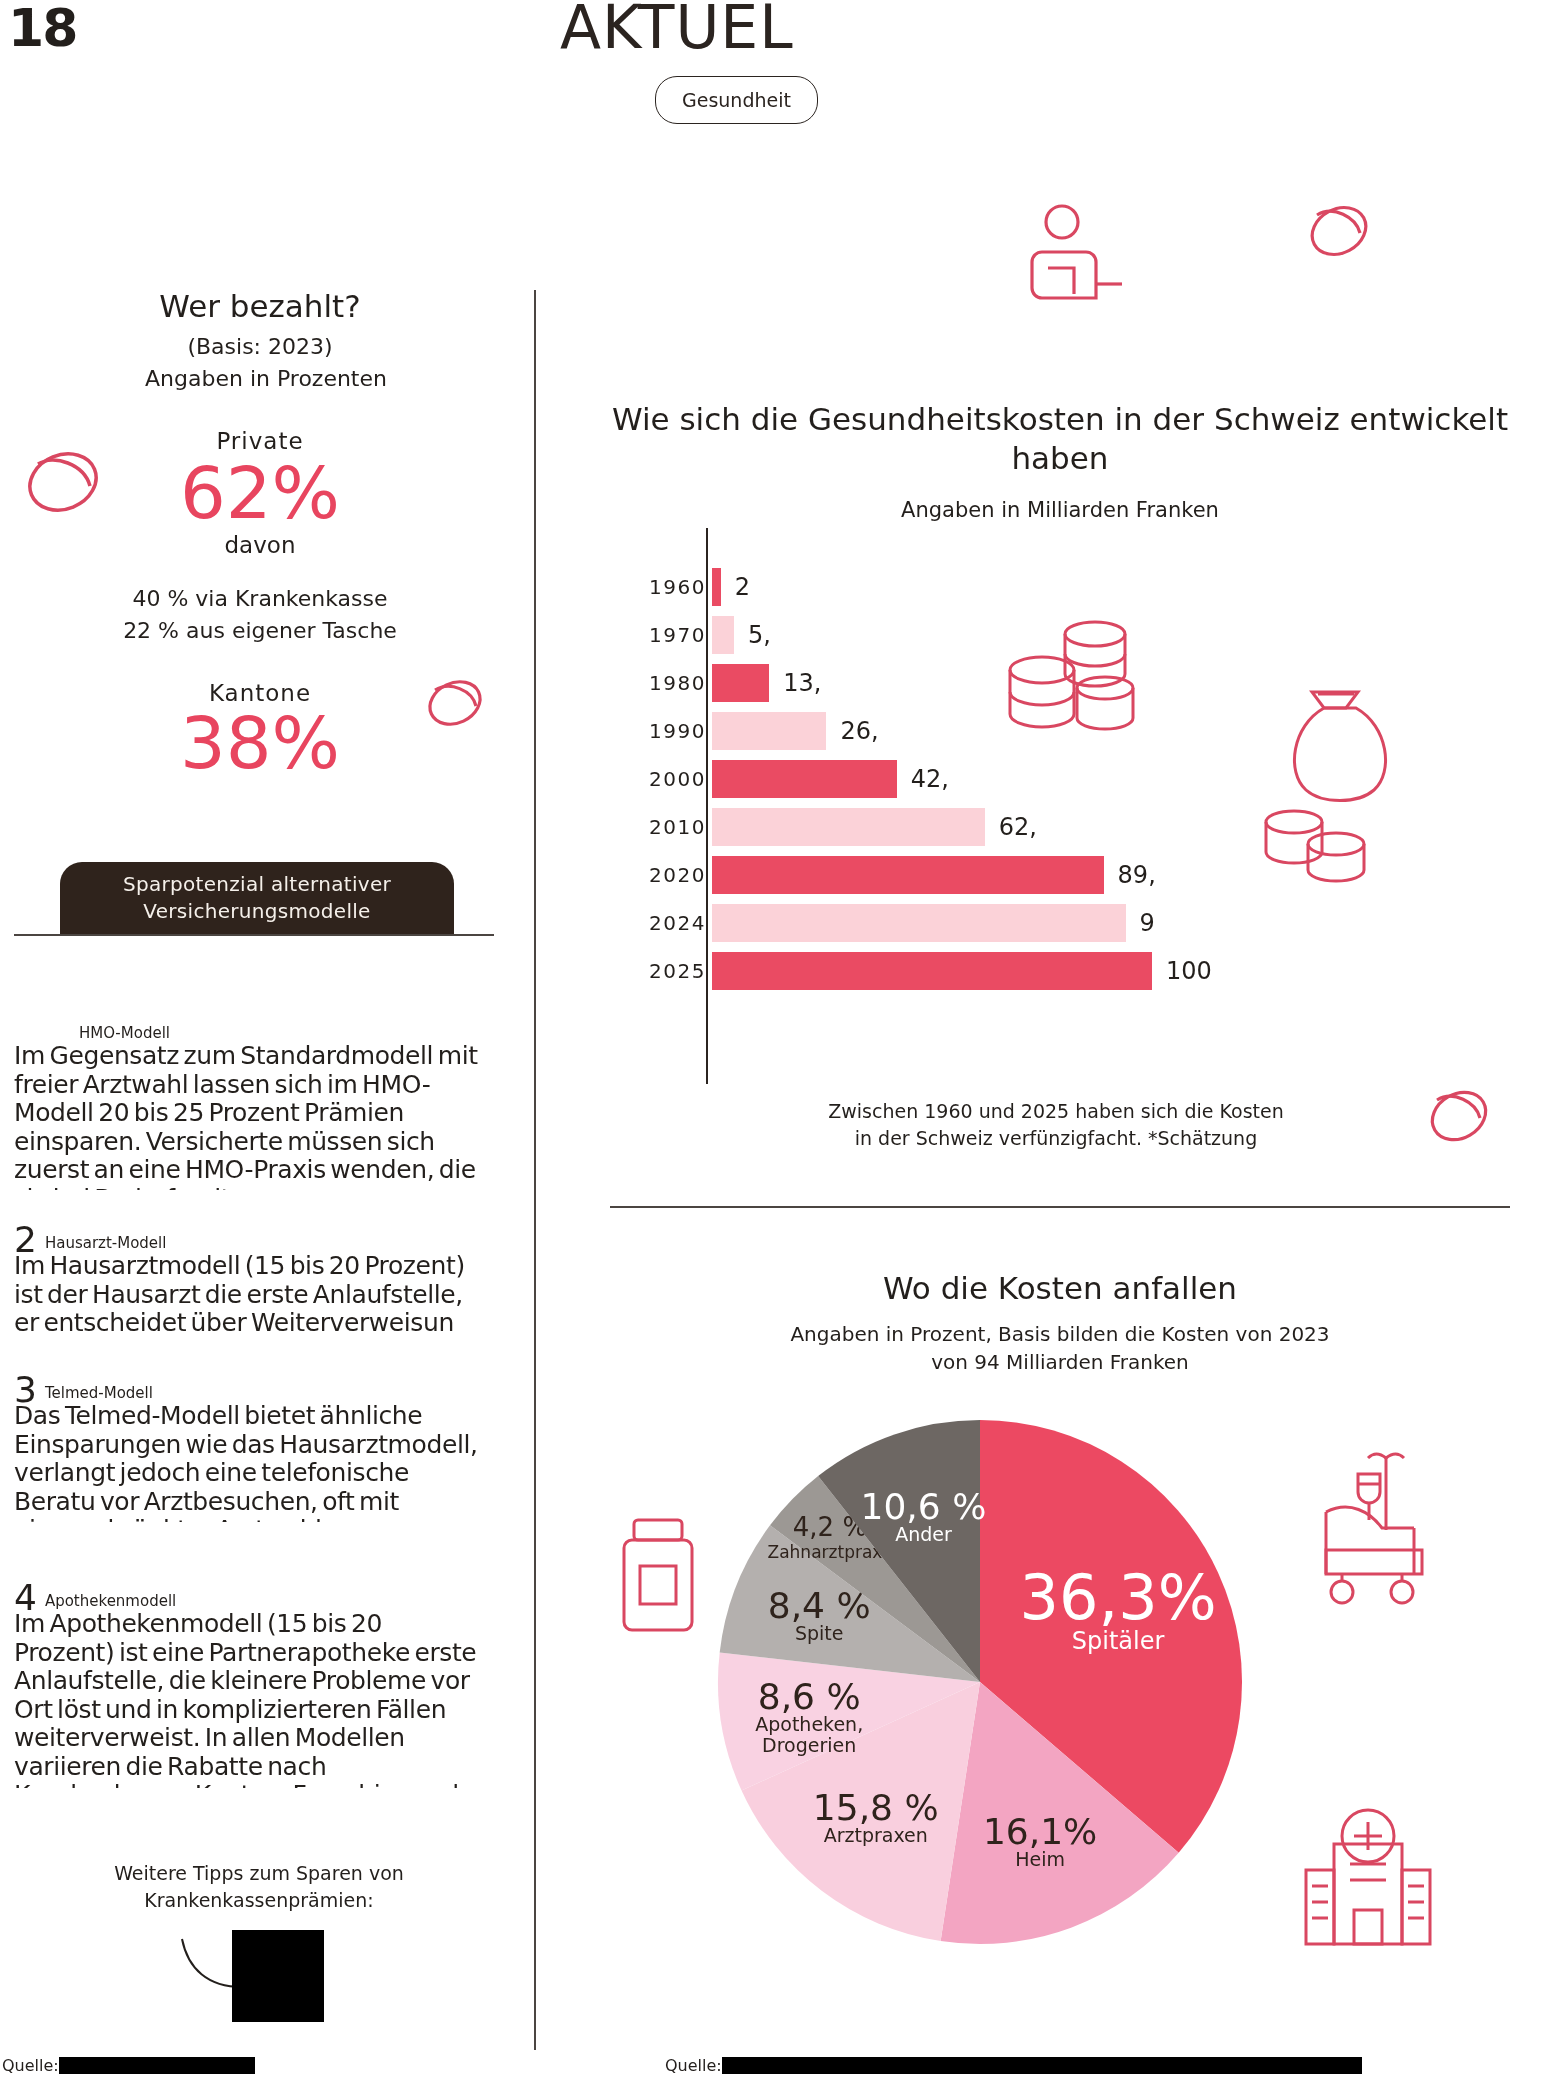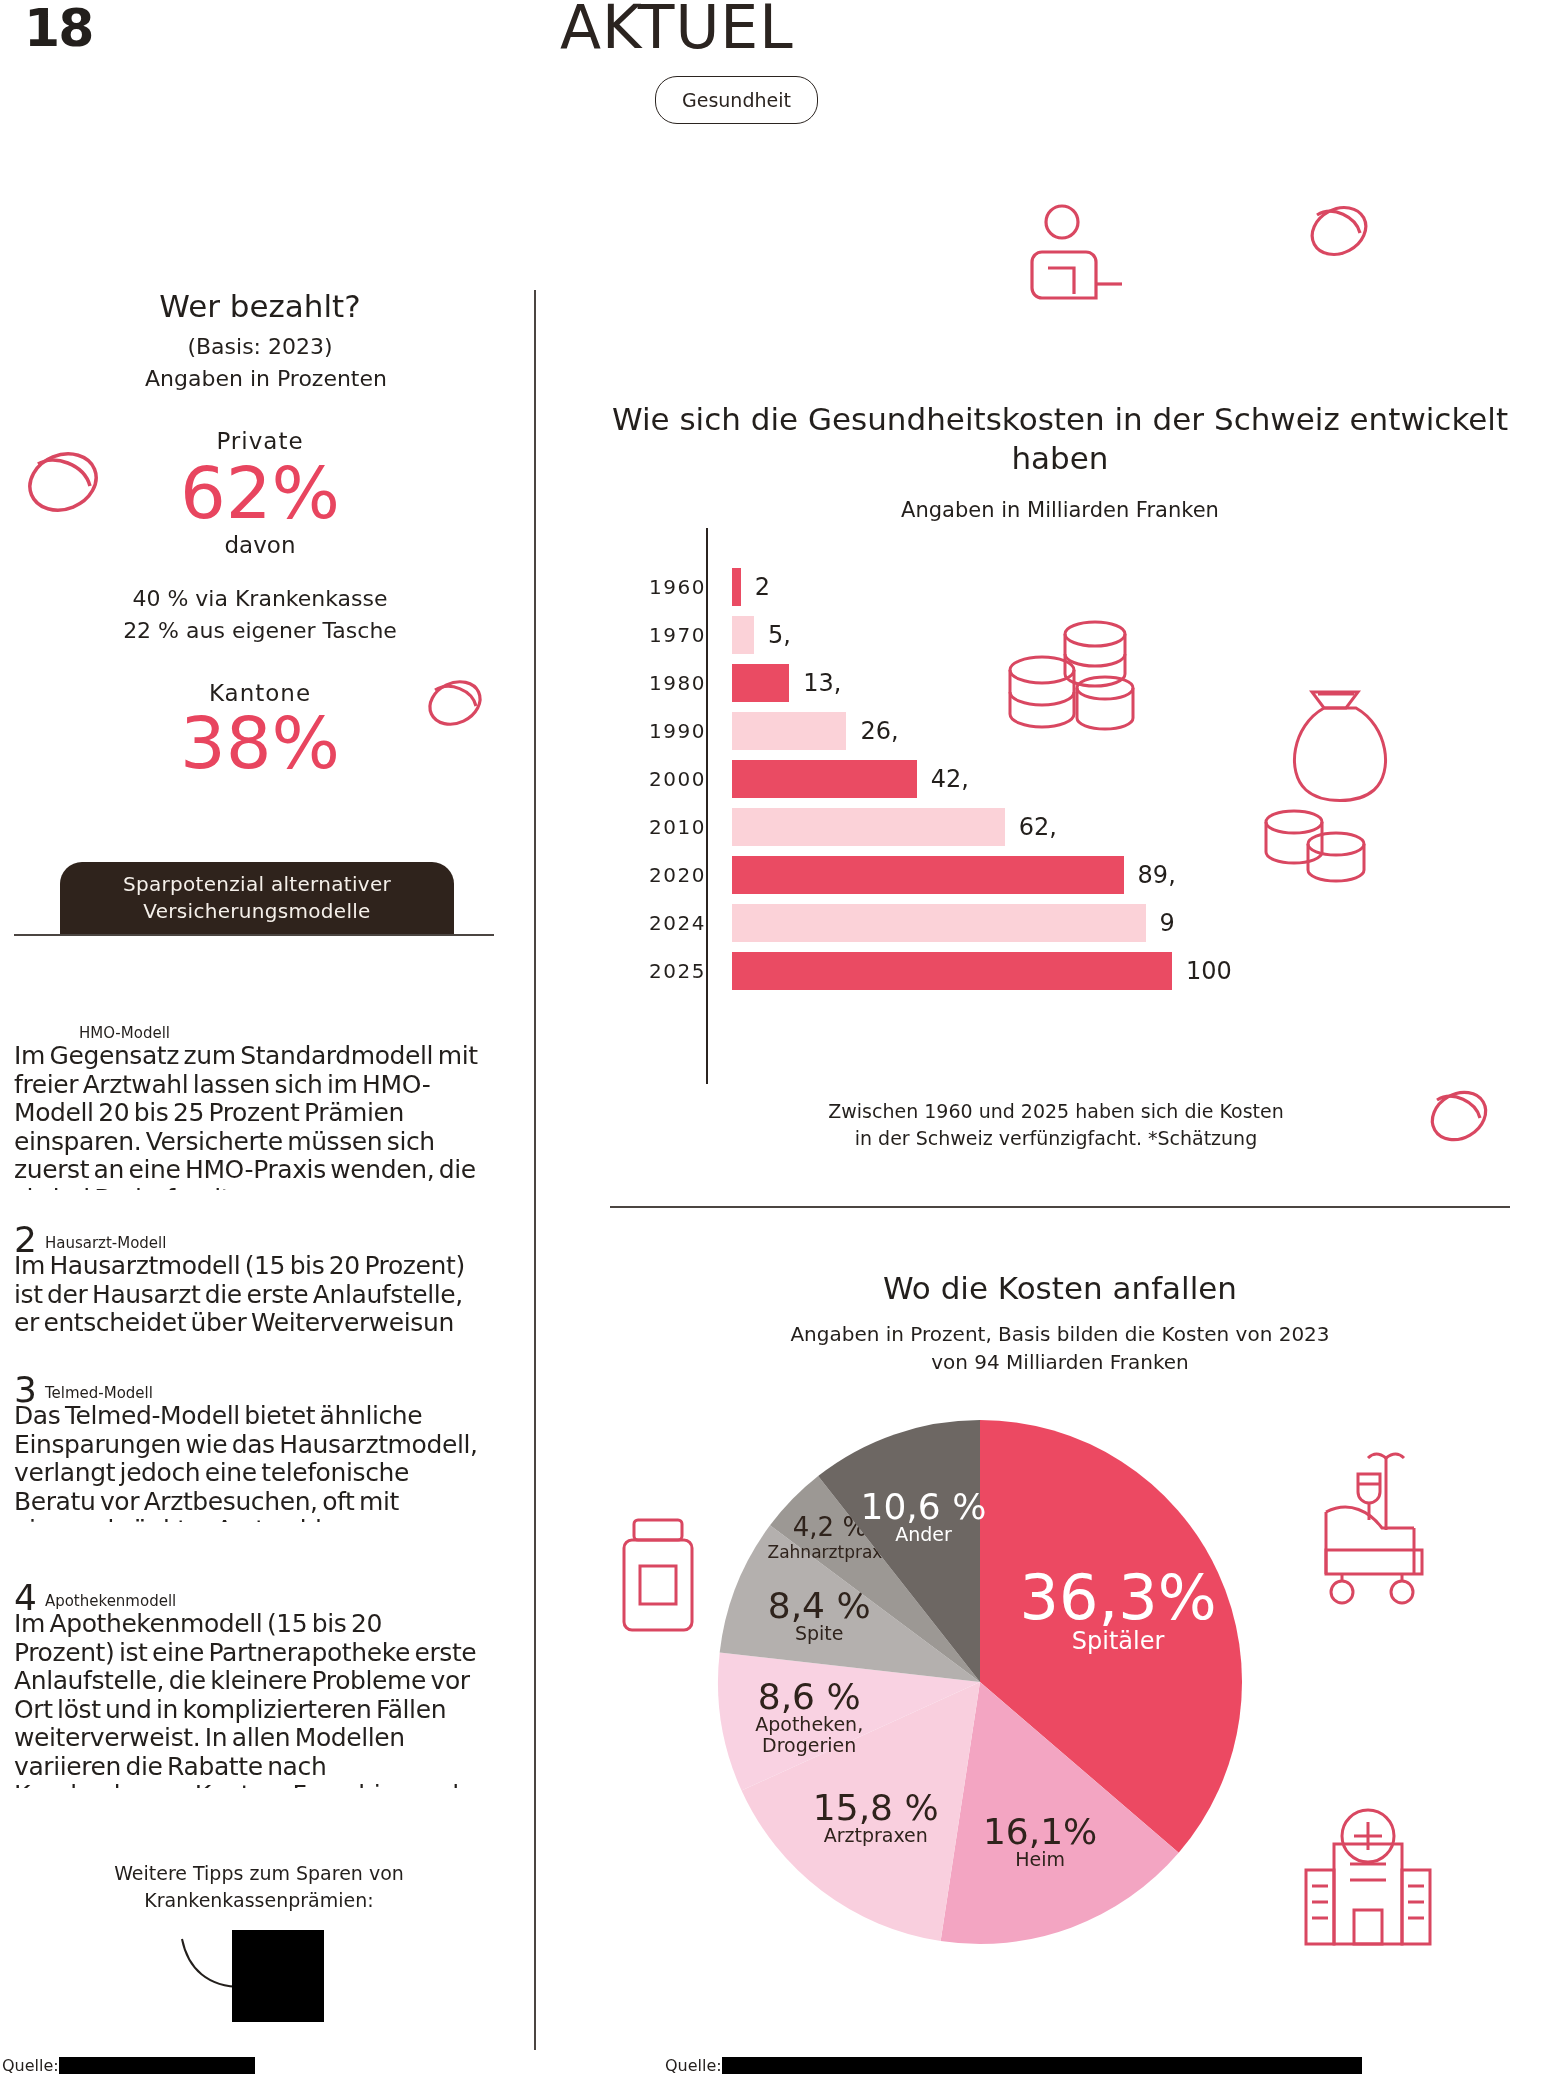--- a/index.html
+++ b/index.html
@@ -4,21 +4,21 @@
 <style>
   html,body{margin:0;padding:0;}
   body{
     width:1550px;height:2088px;position:relative;background:#ffffff;
     font-family:"DejaVu Sans","Liberation Sans",sans-serif;color:#231f1c;
     overflow:hidden;
   }
   .abs{position:absolute;}
 
   
-  #page-number{left:24px;top:2px;font-size:52px;font-weight:700;letter-spacing:-2px;color:#231f1c;line-height:1;}
+  #page-number{left:8px;top:2px;font-size:52px;font-weight:700;letter-spacing:-2px;color:#231f1c;line-height:1;}
   #masthead{left:560px;top:-4px;font-size:60px;font-weight:400;letter-spacing:1px;color:#2b2420;line-height:1.05;}
   #section-badge{left:655px;top:76px;border:1.6px solid #2b2420;border-radius:22px;
     padding:12px 26px;font-size:19px;color:#2b2420;background:#fff;}
 
   
   #rule-vert{left:534px;top:290px;width:1.6px;height:1760px;background:#2b2420;opacity:.85;}
   #rule-horiz-right{left:610px;top:1206px;width:900px;height:1.6px;background:#2b2420;opacity:.85;}
   #rule-left-under-banner{left:14px;top:934px;width:480px;height:1.6px;background:#2b2420;opacity:.85;}
 
   
@@ -53,21 +53,21 @@
   #source-left{left:0px;top:2056px;font-size:16px;color:#231f1c;display:flex;align-items:center;gap:0;}
   .redaction{display:inline-block;background:#000;height:17px;}
 
   
   #bar-title{left:610px;top:400px;width:900px;text-align:center;font-size:31px;line-height:1.25;color:#231f1c;}
   #bar-subtitle{left:610px;top:498px;width:900px;text-align:center;font-size:21px;color:#231f1c;}
 
   #bar-axis{left:706px;top:528px;width:2.4px;height:556px;background:#2b2420;}
   #bars{left:630px;top:568px;width:880px;}
   .bar-row{display:flex;align-items:center;height:38px;margin-bottom:10px;}
-  .bar-year{width:76px;text-align:right;padding-right:26px;font-size:20px;letter-spacing:1.5px;color:#231f1c;flex:none;}
+  .bar-year{width:76px;text-align:right;padding-right:6px;font-size:20px;letter-spacing:1.5px;color:#231f1c;flex:none;}
   .bar-track{flex:none;height:38px;display:flex;align-items:center;}
   .bar-fill{height:38px;}
   .bar-val{font-size:24px;color:#231f1c;padding-left:14px;white-space:nowrap;}
 
   #bar-note{left:706px;top:1098px;width:700px;text-align:center;font-size:19px;line-height:1.4;color:#231f1c;}
 
   
   #pie-title{left:610px;top:1270px;width:900px;text-align:center;font-size:31px;color:#231f1c;}
   #pie-sub1{left:610px;top:1322px;width:900px;text-align:center;font-size:20px;color:#231f1c;}
   #pie-sub2{left:610px;top:1350px;width:900px;text-align:center;font-size:20px;color:#231f1c;}

